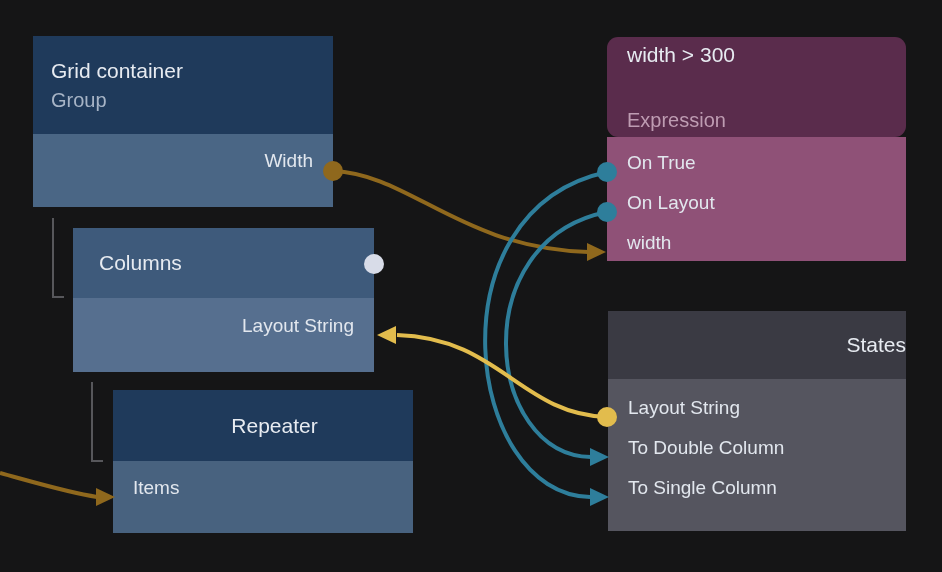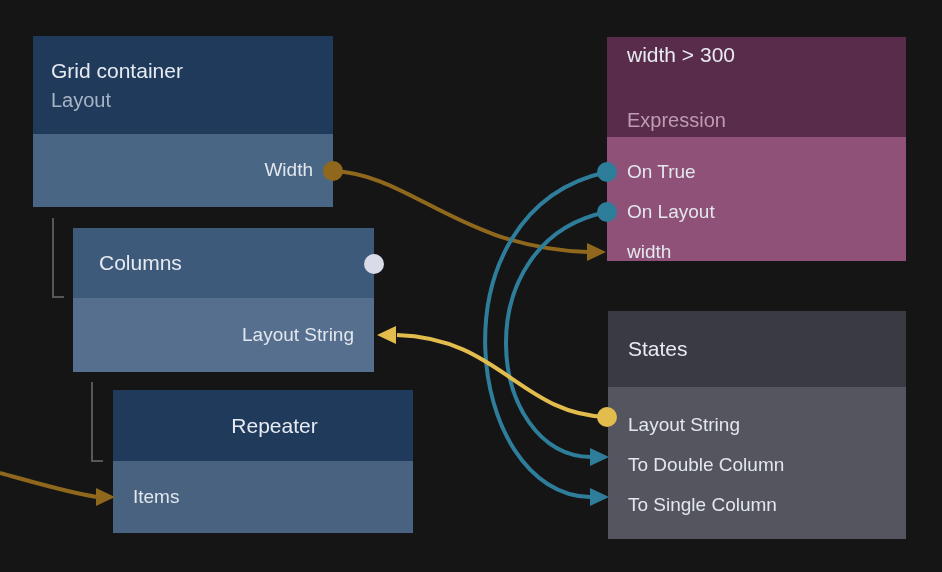--- a/index.html
+++ b/index.html
@@ -28,21 +28,21 @@
     width:942px;height:572px;position:relative;overflow:hidden;
     background:var(--background);
     font-family:"Liberation Sans", sans-serif;
     -webkit-font-smoothing:antialiased;
   }
   .node{position:absolute;}
   .nhead{box-sizing:border-box;display:flex;flex-direction:column;justify-content:center;}
   .nbody{box-sizing:border-box;}
   .ntitle{font-size:21px;color:var(--title-text);line-height:30px;white-space:nowrap;}
   .nsub{font-size:20px;line-height:28px;white-space:nowrap;}
-  .port{height:40px;display:flex;align-items:center;box-sizing:border-box;
+  .port{height:40px;display:flex;box-sizing:border-box;
         font-size:19px;color:var(--port-text);white-space:nowrap;}
   .port.right{justify-content:flex-end;padding-right:20px;}
   .port.left{justify-content:flex-start;padding-left:20px;}
 
   
   #node-grid{left:33px;top:36px;width:300px;}
   #node-grid .nhead{height:98px;background:var(--node-blue-header);padding-left:18px;}
   #node-grid .nbody{height:73px;background:var(--node-blue-body);padding-top:16px;}
   #node-grid .nsub{color:var(--subtitle-blue);}
 
@@ -51,27 +51,27 @@
   #node-columns .nhead{height:70px;background:var(--node-blue2-header);padding-left:26px;}
   #node-columns .nbody{height:74px;background:var(--node-blue2-body);padding-top:17px;}
 
   
   #node-repeater{left:113px;top:390px;width:300px;}
   #node-repeater .nhead{height:71px;background:var(--node-blue-header);padding-left:23px;align-items:center;}
   #node-repeater .nbody{height:72px;background:var(--node-repeater-body);padding-top:16px;}
 
   
   #node-expression{left:607px;top:37px;width:299px;}
-  #node-expression .nhead{height:100px;background:var(--node-purple-header);padding-left:20px;}
+  #node-expression .nhead{height:100px;background:var(--node-purple-header);padding-left:20px;border-radius:11px;}
   #node-expression .nbody{height:124px;background:var(--node-purple-body);padding-top:15px;}
   #node-expression .nsub{color:var(--subtitle-purple);margin-top:36px;}
 
   
   #node-states{left:608px;top:311px;width:298px;}
-  #node-states .nhead{height:76px;background:var(--node-gray-header);padding-left:20px;}
+  #node-states .nhead{height:68px;background:var(--node-gray-header);padding-left:20px;align-items:flex-end;}
   #node-states .nbody{height:152px;background:var(--node-gray-body);padding-top:18px;}
 
   
   #wire-layer{position:absolute;left:0;top:0;width:942px;height:572px;z-index:5;pointer-events:none;}
   #wire-layer .wire{fill:none;stroke-width:4;pointer-events:stroke;}
   .wire.teal{stroke:var(--wire-teal);}
   .wire.dgold{stroke:var(--wire-dark-gold);}
   .wire.yellow{stroke:var(--wire-yellow);}
   .pdot{pointer-events:auto;}
   .pdot.teal{fill:var(--wire-teal);}
@@ -83,21 +83,21 @@
   .parrow.dgold{fill:var(--wire-dark-gold);}
   .parrow.yellow{fill:var(--wire-yellow);}
   .tree{fill:none;stroke:var(--tree-line);stroke-width:2;}
 </style>
 </head>
 <body>
 
 <div class="node" id="node-grid">
   <div class="nhead">
     <div class="ntitle">Grid container</div>
-    <div class="nsub">Layout</div>
+    <div class="nsub">Group</div>
   </div>
   <div class="nbody">
     <div class="port right">
       <span>Width</span>
     </div>
   </div>
 </div>
 
 <div class="node" id="node-columns">
   <div class="nhead">

